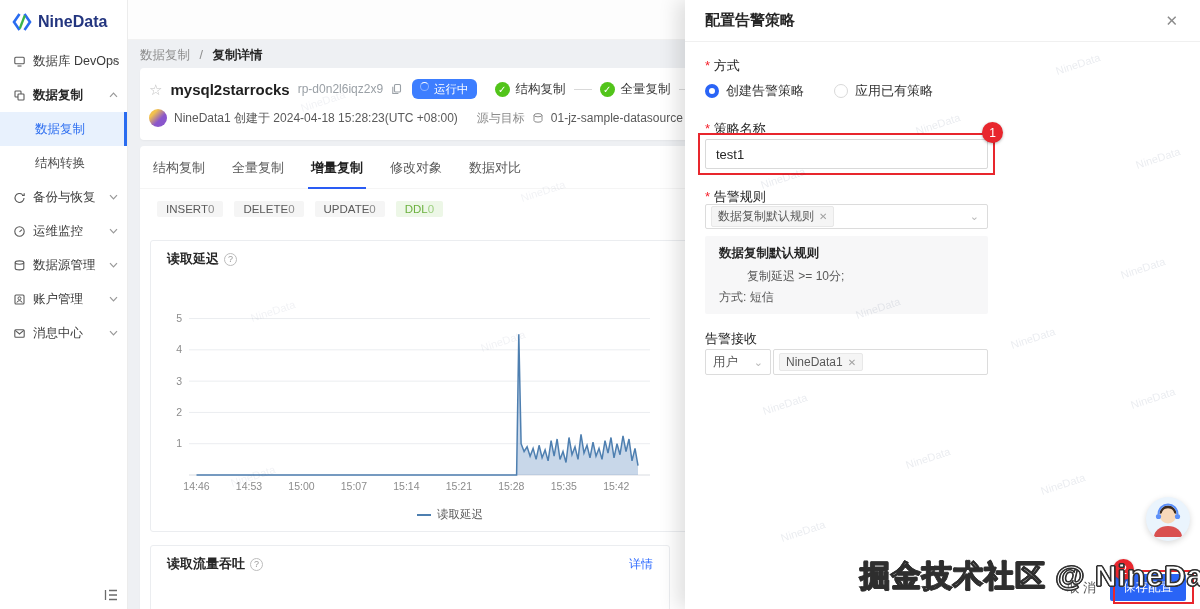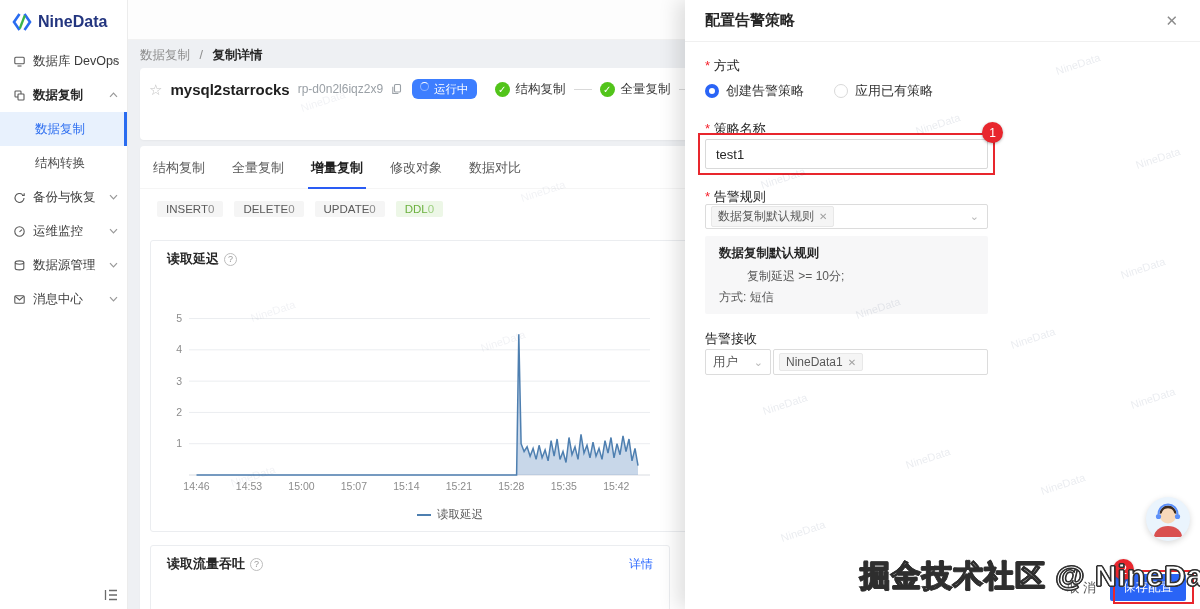--- a/index.html
+++ b/index.html
@@ -202,20 +202,31 @@
         <ellipse cx="6.5" cy="3.6" rx="4.3" ry="1.7" stroke="#5a5a5a" stroke-width="1.1" fill="none"></ellipse>
         <path d="M2.2 3.6 v5.6 a4.3 1.7 0 0 0 8.6 0 V3.6" stroke="#5a5a5a" stroke-width="1.1" fill="none"></path>
       </svg>
     <span>数据源管理</span>
     <svg class="chev" width="9" height="6" viewBox="0 0 9 6">
         <path d="M1 1.2 L4.5 4.8 L8 1.2" stroke="#999" stroke-width="1.2" fill="none"></path>
       </svg>
   </div>
   <div class="menu-item">
     <svg class="mi" width="13" height="13" viewBox="0 0 13 13">
+        <rect x="2" y="2" width="9" height="9" rx="1" stroke="#5a5a5a" stroke-width="1.1" fill="none"></rect>
+        <circle cx="6.5" cy="5.3" r="1.5" stroke="#5a5a5a" stroke-width="1" fill="none"></circle>
+        <path d="M3.9 9.6 a2.7 2.7 0 0 1 5.2 0" stroke="#5a5a5a" stroke-width="1" fill="none"></path>
+      </svg>
+    <span>账户管理</span>
+    <svg class="chev" width="9" height="6" viewBox="0 0 9 6">
+        <path d="M1 1.2 L4.5 4.8 L8 1.2" stroke="#999" stroke-width="1.2" fill="none"></path>
+      </svg>
+  </div>
+  <div class="menu-item">
+    <svg class="mi" width="13" height="13" viewBox="0 0 13 13">
         <rect x="1.8" y="2.8" width="9.4" height="7.4" rx="1" stroke="#5a5a5a" stroke-width="1.1" fill="none"></rect>
         <path d="M2.2 3.4 L6.5 7 L10.8 3.4" stroke="#5a5a5a" stroke-width="1.1" fill="none"></path>
       </svg>
     <span>消息中心</span>
     <svg class="chev" width="9" height="6" viewBox="0 0 9 6">
         <path d="M1 1.2 L4.5 4.8 L8 1.2" stroke="#999" stroke-width="1.2" fill="none"></path>
       </svg>
   </div>
 
   <div class="collapse-btn">
@@ -250,20 +261,33 @@
       <span class="steps">
         <span class="step-ok">✓</span>
         <span>结构复制</span>
         <span class="step-dash"></span>
         <span class="step-ok">✓</span>
         <span>全量复制</span>
         <span class="step-dash"></span>
         <span class="step-run"></span>
         <span>增量复制</span>
       </span>
+    </div>
+    <div class="info-row2">
+      <span class="avatar-sm"></span>
+      <span>NineData1 创建于 2024-04-18 15:28:23(UTC +08:00)</span>
+      <span class="muted" style="margin-left:12px;">源与目标</span>
+      <svg class="ds-icon" viewBox="0 0 12 12">
+          <ellipse cx="6" cy="3.2" rx="4" ry="1.6" stroke="#8c8c8c" stroke-width="1" fill="none"></ellipse>
+          <path d="M2 3.2 v5.4 a4 1.6 0 0 0 8 0 V3.2" stroke="#8c8c8c" stroke-width="1" fill="none"></path>
+        </svg>
+      <span>01-jz-sample-datasource</span>
+      <span class="muted">→</span>
+      <span class="sr-icon"></span>
+      <span>starroc</span>
     </div>
   </div>
 
   <div class="card tab-card">
     <div class="tabs">
       <span class="tab">结构复制</span>
       <span class="tab">全量复制</span>
       <span class="tab active">增量复制</span>
       <span class="tab">修改对象</span>
       <span class="tab">数据对比</span>

